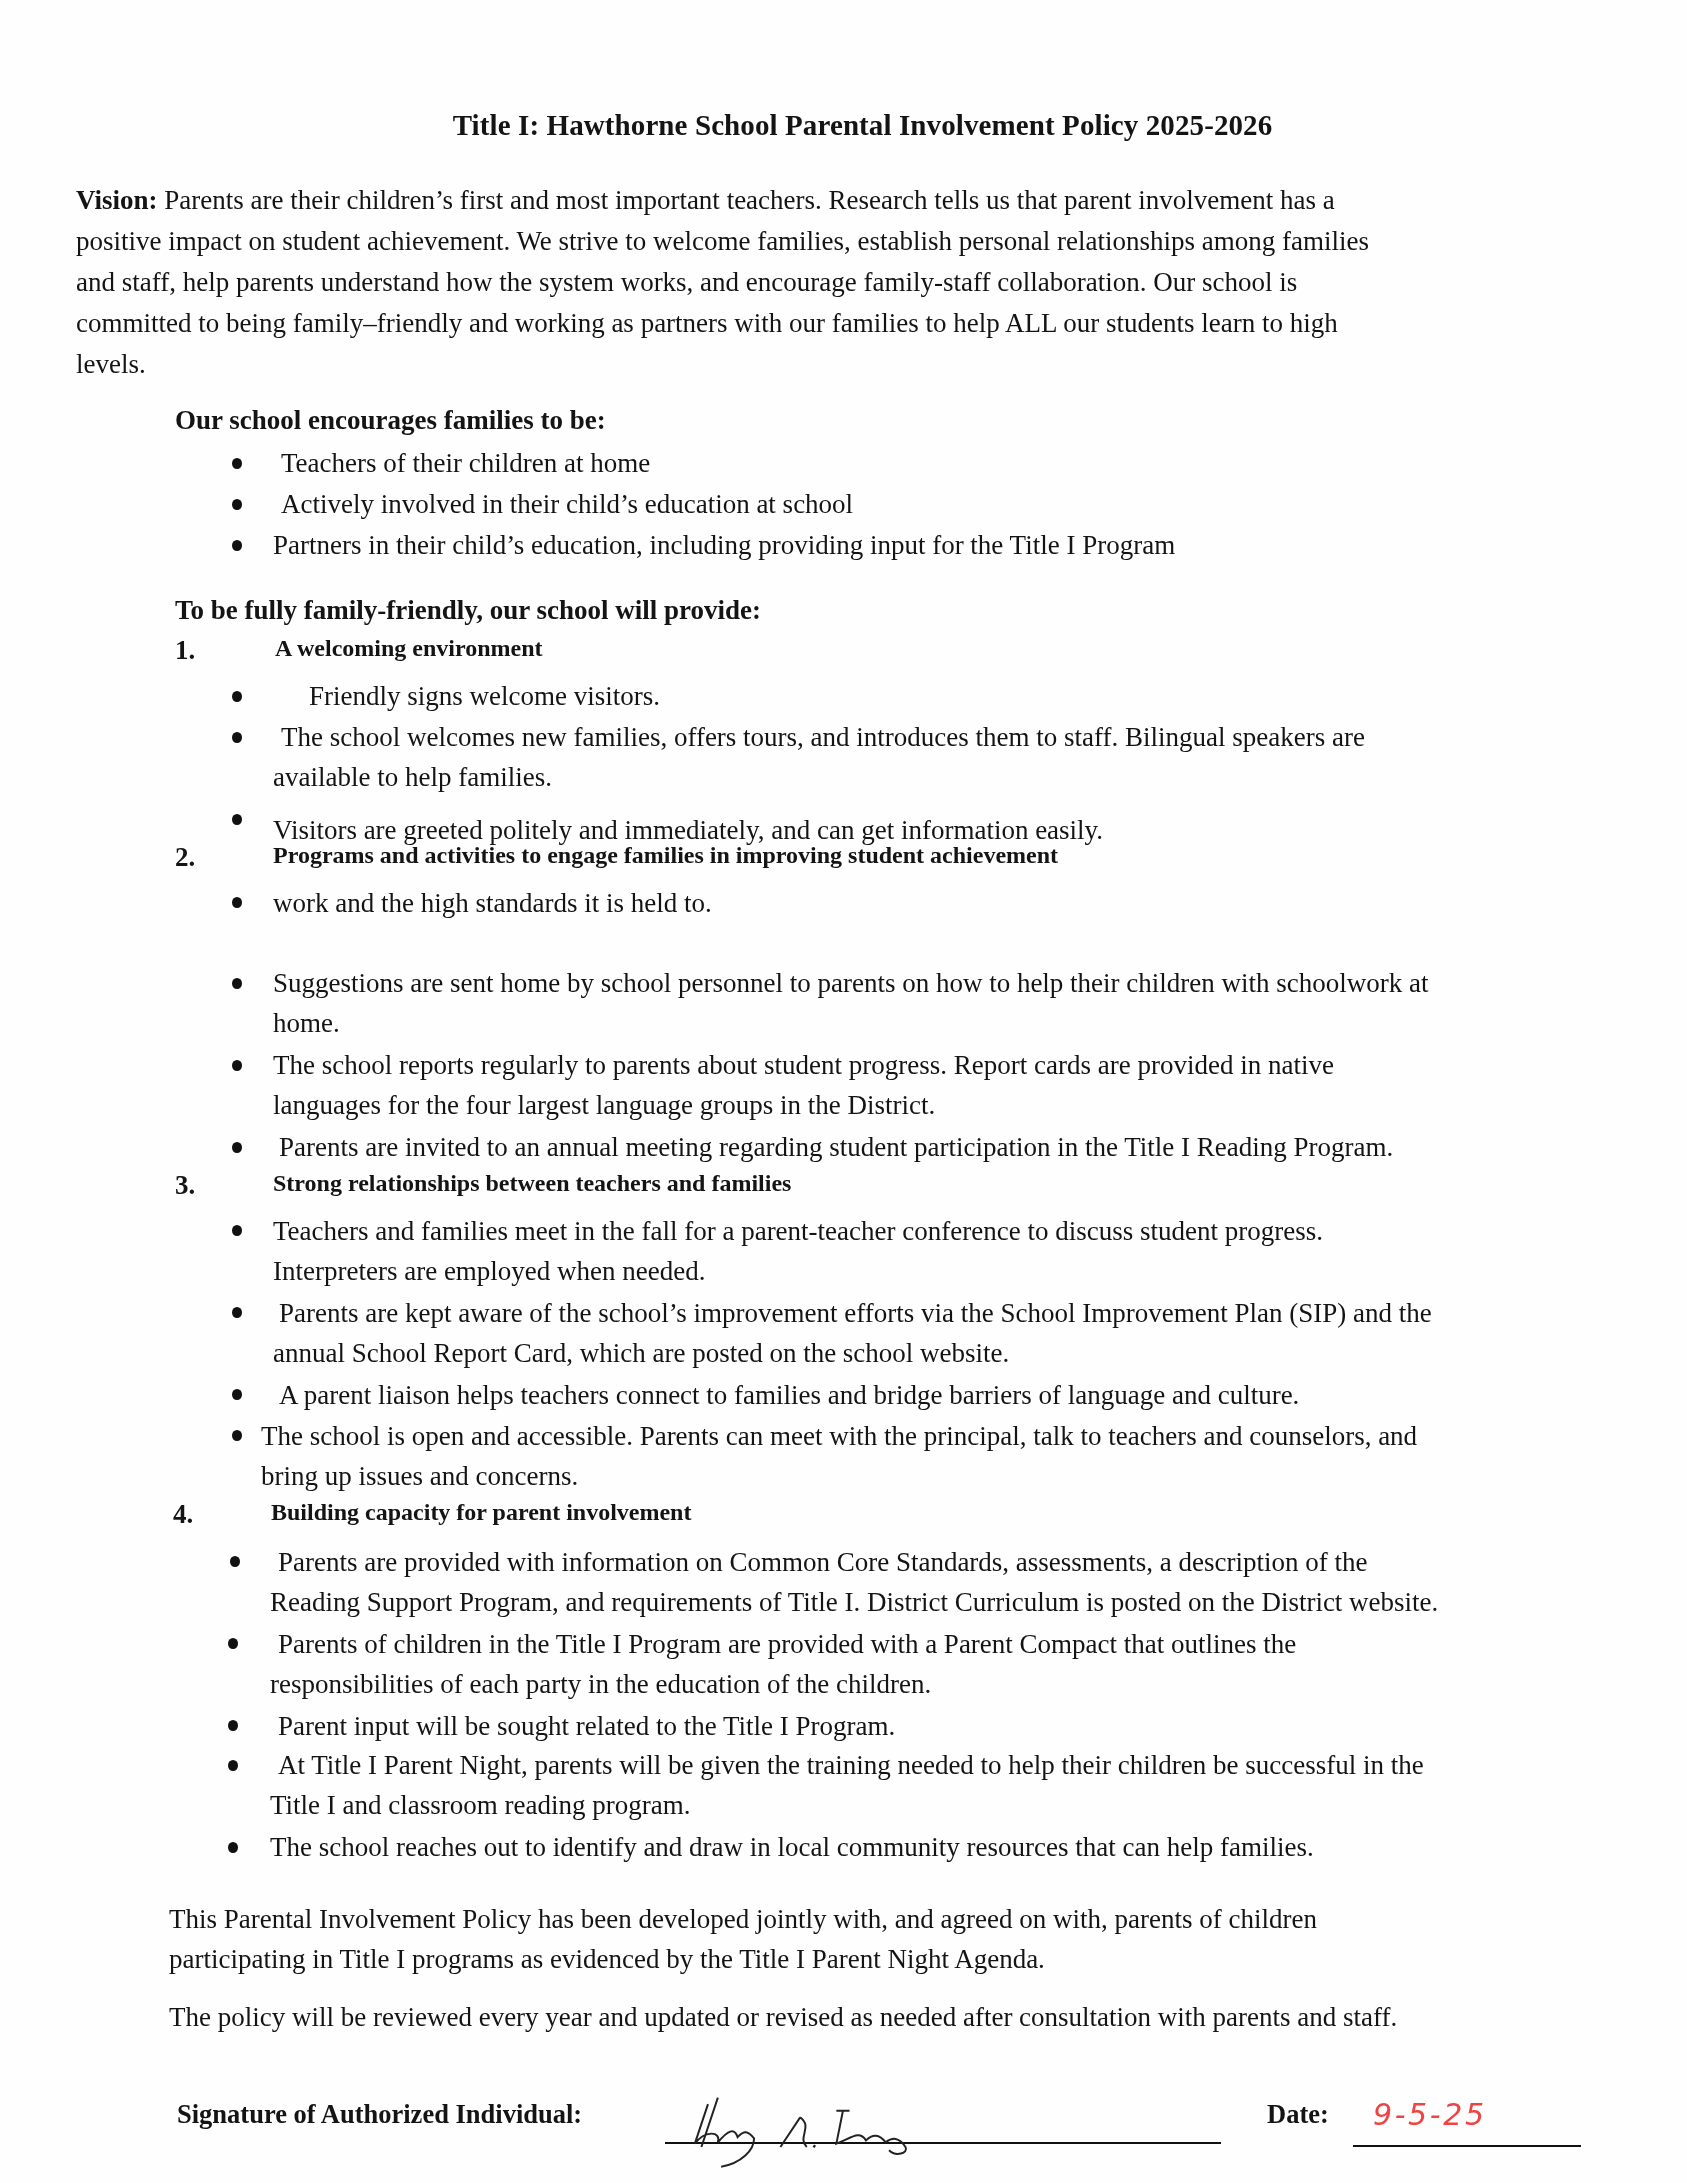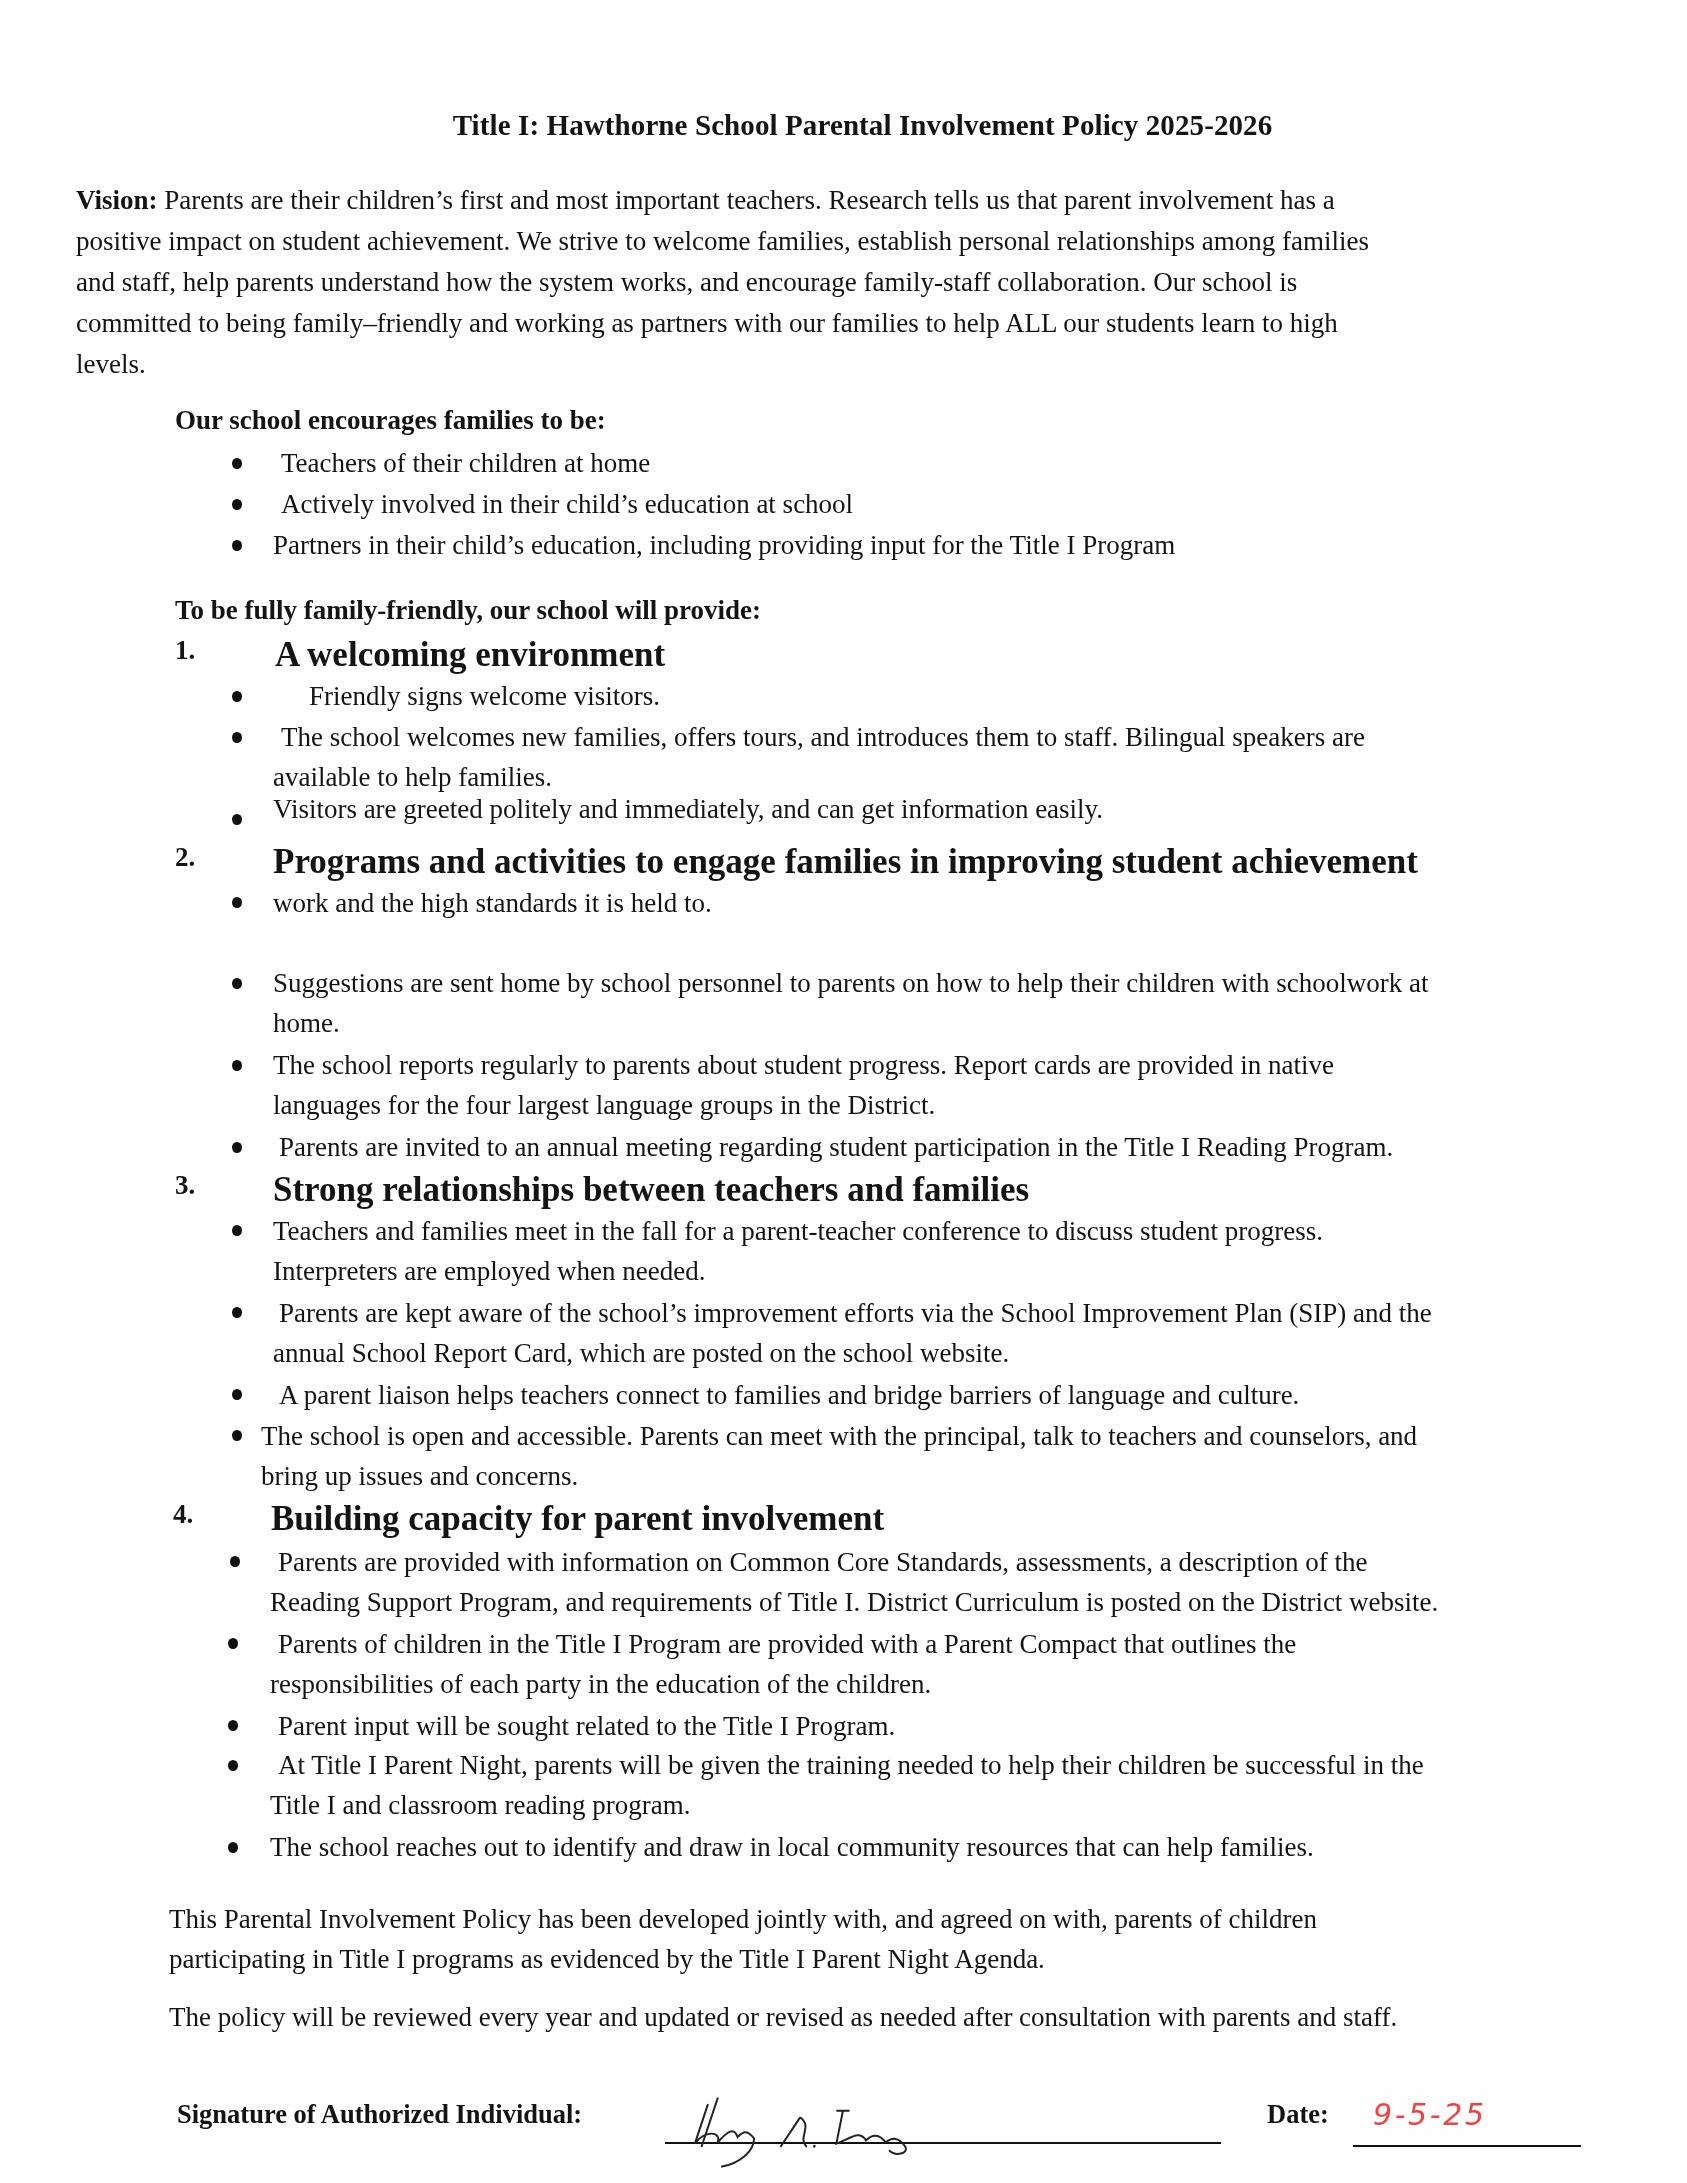--- a/index.html
+++ b/index.html
@@ -19,21 +19,21 @@
     }
     .vision b { font-weight: bold; }
     .sub-heading { position: absolute; font-weight: bold; font-size: 27px; }
     .bullet-row {
       position: absolute; font-size: 27px; line-height: 40px;
     }
     .bullet-dot {
       position: absolute; width: 10px; height: 11.2px; border-radius: 50%;
       background: #111;
     }
-    .num-heading { position: absolute; font-weight: bold; font-size: 35px; }
+    .num-heading { position: absolute; font-weight: bold; font-size: 24px; }
     .num { position: absolute; font-weight: bold; font-size: 27px; }
     .para { position: absolute; font-size: 27px; line-height: 40px; }
     .sig-label { position: absolute; font-weight: bold; font-size: 26.5px; }
     .sig-line { position: absolute; height: 2px; background: #111; }
     .signature { position: absolute; }
     .date-value {
       position: absolute; font-family: "DejaVu Sans", sans-serif; font-size: 30px;
       color: #ef4444; font-style: italic; letter-spacing: 2.6px;
     }
   </style>
@@ -71,21 +71,21 @@
   <span class="bullet-dot" style="left:232px; top:691px;"></span>
   <div class="bullet-row" style="left:286px; top:676px;margin-left:23px;">Friendly signs welcome visitors.</div>
 
   <span class="bullet-dot" style="left:232px; top:732px;"></span>
   <div class="bullet-row" style="left:281px; top:717px;">
     <div>The school welcomes new families, offers tours, and introduces them to staff. Bilingual speakers are</div>
     <div style="margin-left:-8px;">available to help families.</div>
   </div>
 
   <span class="bullet-dot" style="left:232px; top:814px;"></span>
-  <div class="bullet-row" style="left:273px; top:789px;">Visitors are greeted politely and immediately, and can get information easily.</div>
+  <div class="bullet-row" style="left:273px; top:810px;">Visitors are greeted politely and immediately, and can get information easily.</div>
 
   <div class="num" style="left:175px; top:842px;">2.</div>
   <div class="num-heading" style="left:273px; top:842px;">Programs and activities to engage families in improving student achievement</div>
 
   <span class="bullet-dot" style="left:232px; top:897px;"></span>
   <div class="bullet-row" style="left:273px; top:883px;">
     <div>work and the high standards it is held to.</div>
   </div>
 
   <span class="bullet-dot" style="left:232px; top:978px;"></span>

